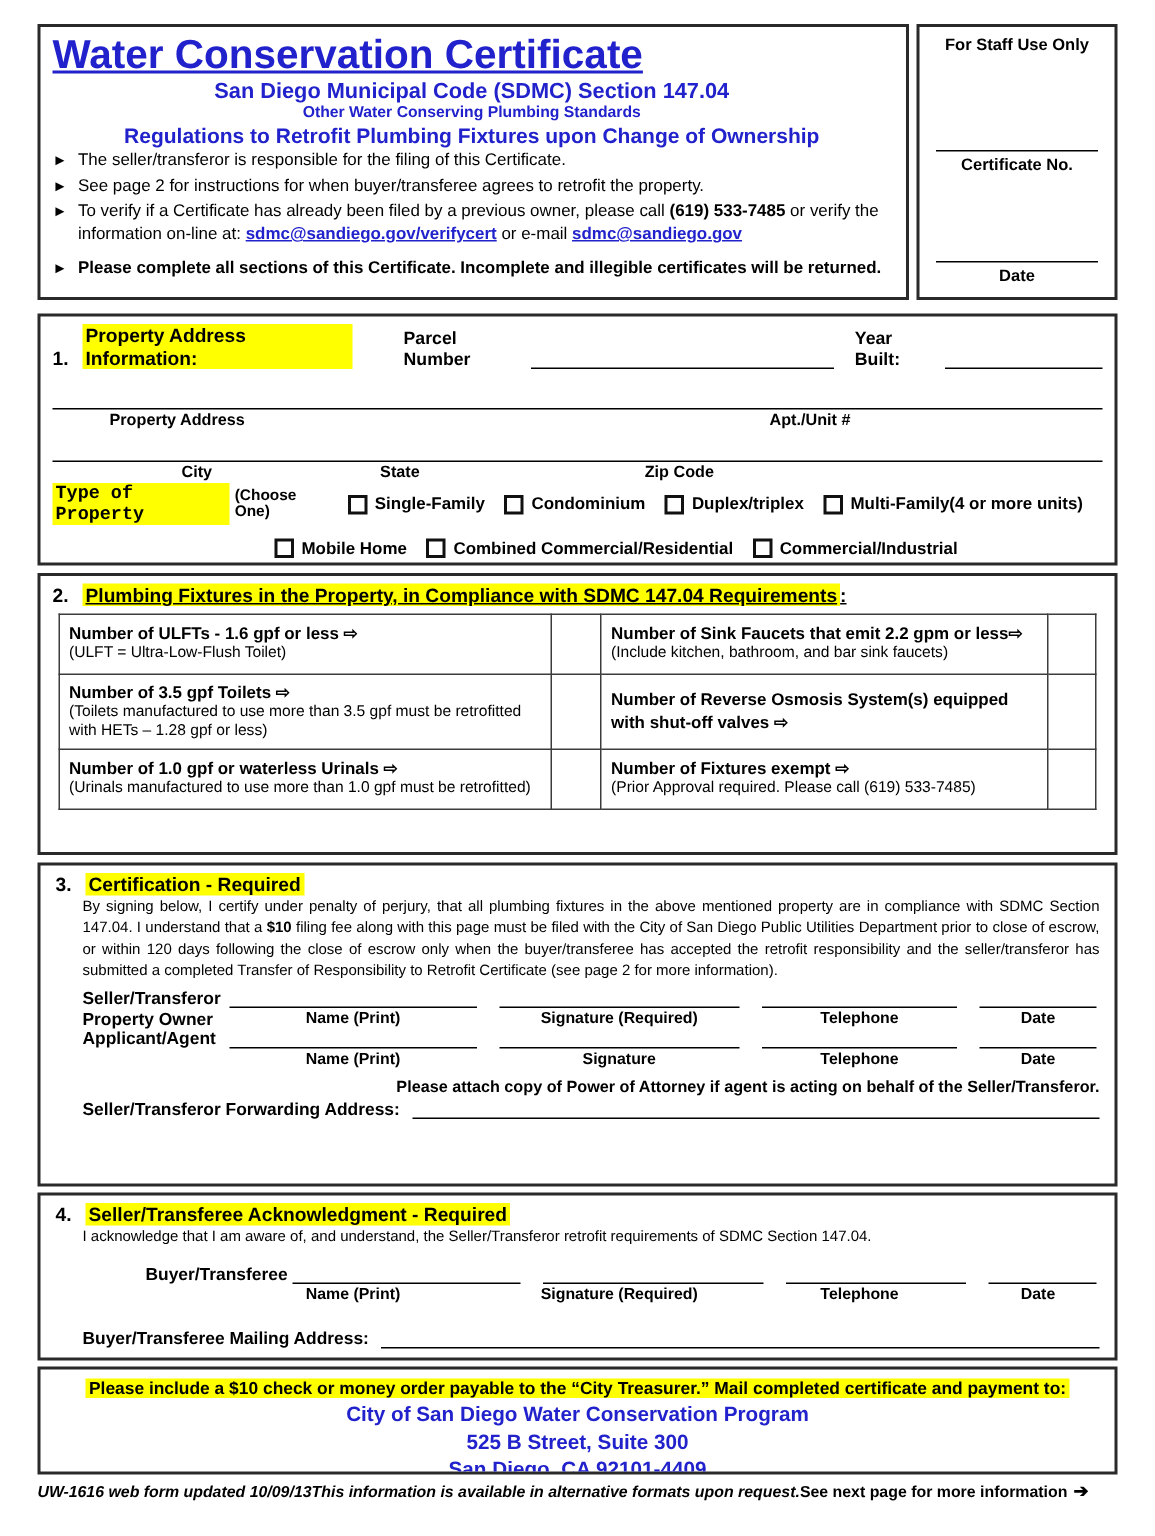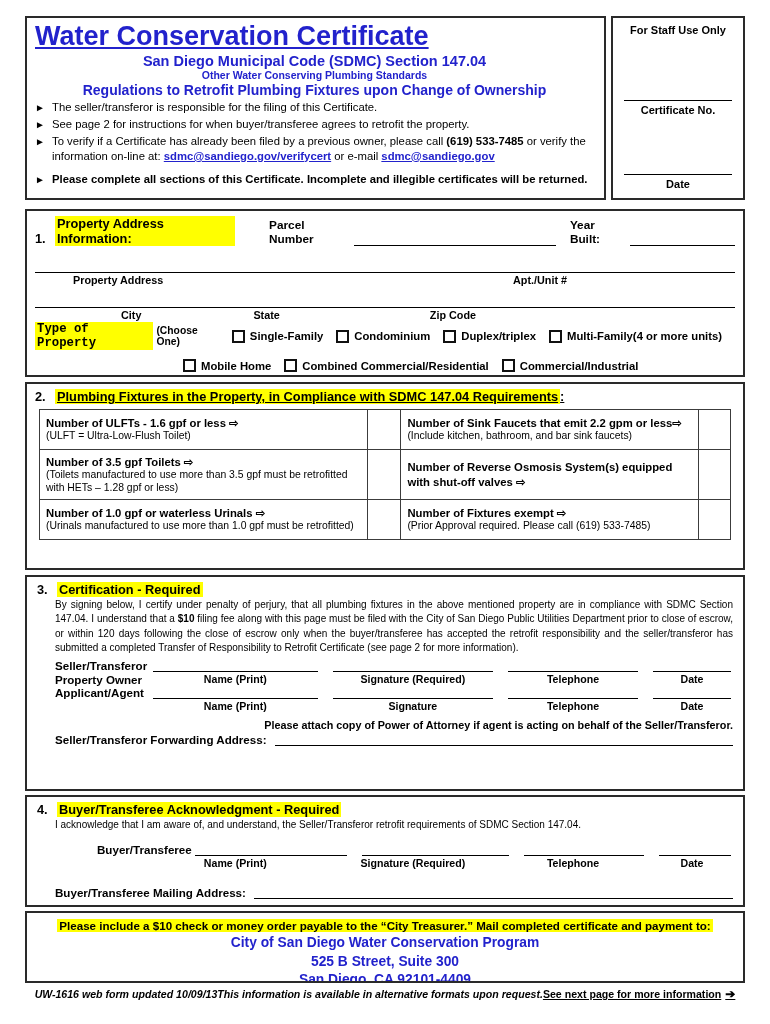--- a/index.html
+++ b/index.html
@@ -97,23 +97,23 @@
   .addr-line { flex: 1; border-bottom: 1.4px solid #000; height: 12px; margin-left: 8px; }
   .mt-buyer { margin-top: 11px; padding-left: 42px; }
   .mt-mailing { margin-top: 17px; }
 
   
   .paybox { border: 2px solid #2a2a2a; margin-top: 4px; height: 72px; text-align: center; padding: 3px 6px; overflow: hidden; }
   .pay-instr { font-weight: bold; font-size: 11.6px; display: inline; line-height: 1.3; }
   .pay-addr { color: var(--blue); font-weight: bold; font-size: 13.8px; line-height: 1.35; }
 
   
-  .footer { display: flex; justify-content: center; align-items: baseline; margin-top: 4px; font-size: 10.6px; }
+  .footer { display: flex; justify-content: flex-start; align-items: baseline; margin-top: 4px; font-size: 10.6px; }
   .f-left, .f-center { font-weight: bold; font-style: italic; }
-  .f-right { font-weight: bold; text-decoration: underline; }
+  .f-right { font-weight: bold; }
   .f-arrow { font-size: 12px; margin-left: 4px; }
 </style>
 </head>
 <body>
 
 <div class="page">
 
   <div class="header-row">
     <div class="header-box">
       <div class="hb-title">Water Conservation Certificate</div>
@@ -306,21 +306,21 @@
     <div class="poa-note">Please attach copy of Power of Attorney if agent is acting on behalf of the Seller/Transferor.</div>
     <div class="addr-row">
       <span>Seller/Transferor Forwarding Address:</span>
       <span class="addr-line"></span>
     </div>
   </div>
 
   <div class="sec sec4">
     <div class="sec-head">
       <span class="sec-num">4.</span>
-      <span class="hl">Buyer/Transferee Acknowledgment - Required</span>
+      <span class="hl">Seller/Transferee Acknowledgment - Required</span>
     </div>
     <div class="body-par">I acknowledge that I am aware of, and understand, the Seller/Transferor retrofit requirements of SDMC Section 147.04.</div>
 
     <div class="sig-row mt-buyer">
       <span class="sig-label">Buyer/Transferee</span>
       <span class="sl l-name"></span>
       <span class="sl l-sig"></span>
       <span class="sl l-tel"></span>
       <span class="sl l-date"></span>
     </div>

